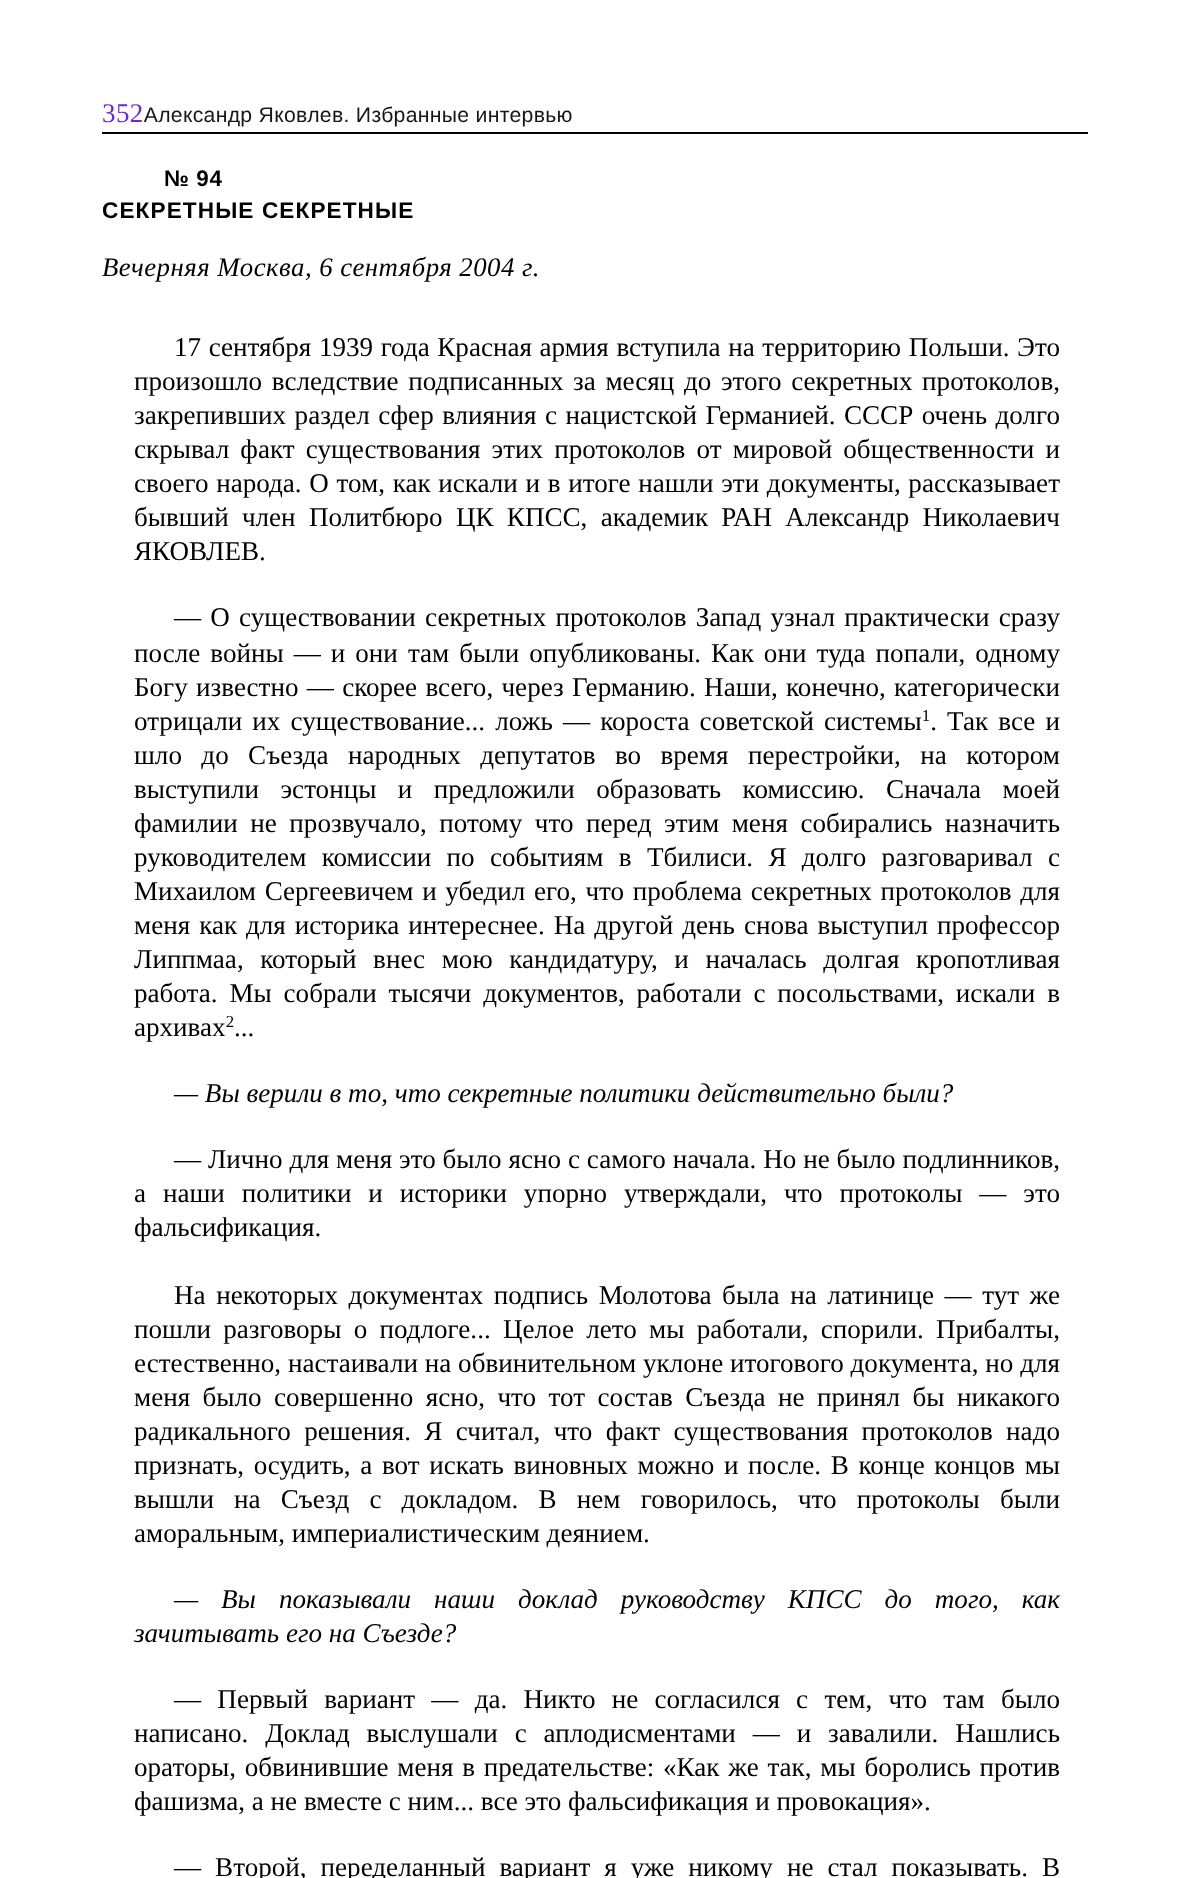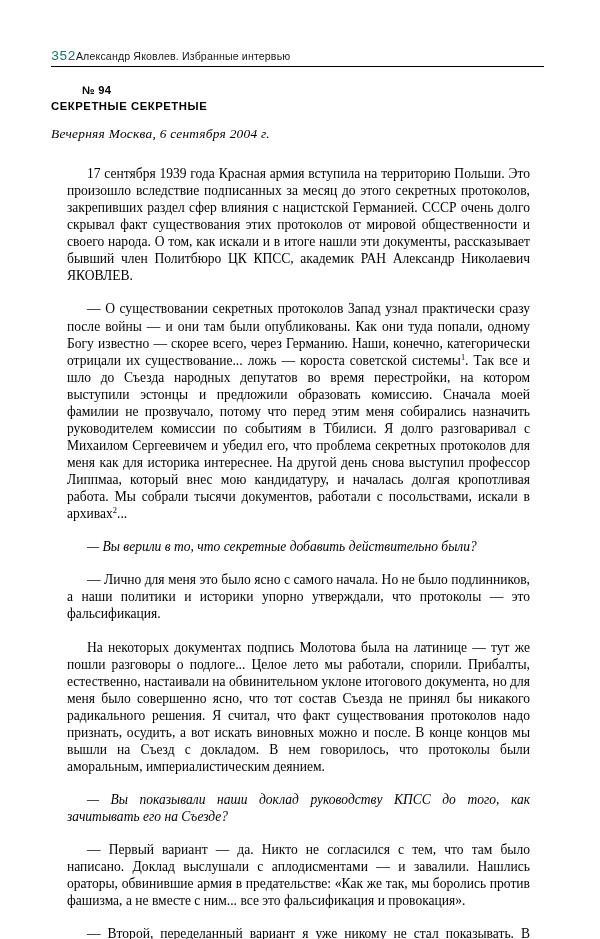--- a/index.html
+++ b/index.html
@@ -29,25 +29,25 @@
     position: absolute;
     left: 51px;
     top: 50px;
     width: 493px;
     display: flex;
     align-items: baseline;
     border-bottom: 1.4px solid #000;
     padding-bottom: 2px;
   }
   .folio {
-    font-family: Liberation Mono, monospace;
+    font-family: Liberation Serif, serif;
     font-size: 13.5px;
     letter-spacing: 0.2px;
     line-height: 1;
-    color: #0f766e;
+    color: #6d28d9;
     text-align: right;
   }
   .running-title {
     flex: 1;
     font-family: "Liberation Sans", "DejaVu Sans", sans-serif;
     font-size: 10.6px;
     letter-spacing: 0.15px;
     color: #171717;
     line-height: 1;
     padding-right: 26px;
@@ -125,23 +125,23 @@
   <div class="doc-number">№ 94</div>
   <div class="doc-title">СЕКРЕТНЫЕ СЕКРЕТНЫЕ</div>
   <div class="source-line">Вечерняя Москва, 6 сентября 2004 г.</div>
 
   <div class="body-text">
 
     <p>17 сентября 1939 года Красная армия вступила на территорию Польши. Это произошло вследствие подписанных за месяц до этого секретных протоколов, закрепивших раздел сфер влияния с нацистской Германией. СССР очень долго скрывал факт существования этих протоколов от мировой общественности и своего народа. О том, как искали и в итоге нашли эти документы, рассказывает бывший член Политбюро ЦК КПСС, академик РАН Александр Николаевич ЯКОВЛЕВ.</p>
 
     <p><span>— О существовании секретных протоколов Запад узнал практически сразу после войны — и они там были опубликованы. Как они туда попали, одному Богу известно — скорее всего, через Германию. Наши, конечно, категорически отрицали их существование... ложь — короста советской системы</span><sup>1</sup><span>. Так все и шло до Съезда народных депутатов во время перестройки, на котором выступили эстонцы и предложили образовать комиссию. Сначала моей фамилии не прозвучало, потому что перед этим меня собирались назначить руководителем комиссии по событиям в Тбилиси. Я долго разговаривал с Михаилом Сергеевичем и убедил его, что проблема секретных протоколов для меня как для историка интереснее. На другой день снова выступил профессор Липпмаа, который внес мою кандидатуру, и началась долгая кропотливая работа. Мы собрали тысячи документов, работали с посольствами, искали в архивах</span><sup>2</sup><span>...</span></p>
 
-    <p class="qa">— Вы верили в то, что секретные добавить действительно были?</p>
+    <p class="qa">— Вы верили в то, что секретные политики действительно были?</p>
     <p>— Лично для меня это было ясно с самого начала. Но не было подлинников, а наши политики и историки упорно утверждали, что протоколы — это фальсификация.</p>
     <p>На некоторых документах подпись Молотова была на латинице — тут же пошли разговоры о подлоге... Целое лето мы работали, спорили. Прибалты, естественно, настаивали на обвинительном уклоне итогового документа, но для меня было совершенно ясно, что тот состав Съезда не принял бы никакого радикального решения. Я считал, что факт существования протоколов надо признать, осудить, а вот искать виновных можно и после. В конце концов мы вышли на Съезд с докладом. В нем говорилось, что протоколы были аморальным, империалистическим деянием.</p>
 
     <p class="qa">— Вы показывали наши доклад руководству КПСС до того, как зачитывать его на Съезде?</p>
-    <p>— Первый вариант — да. Никто не согласился с тем, что там было написано. Доклад выслушали с аплодисментами — и завалили. Нашлись ораторы, обвинившие армия в предательстве: «Как же так, мы боролись против фашизма, а не вместе с ним... все это фальсификация и провокация».</p>
+    <p>— Первый вариант — да. Никто не согласился с тем, что там было написано. Доклад выслушали с аплодисментами — и завалили. Нашлись ораторы, обвинившие меня в предательстве: «Как же так, мы боролись против фашизма, а не вместе с ним... все это фальсификация и провокация».</p>
 
     <p>— Второй, переделанный вариант я уже никому не стал показывать. В кармане у меня была одна «петарда» — еще перед первым докладом мой приятель из МИДа Анатолий Ковалев дал мне акт о передаче документов из приемной Молотова в архив, где черным по белому шестым пунктом стояло: «секретные протоколы...» И подпись секретарей Молотова. О том, что эта бумага у меня есть, я вообще никому не сказал. Когда мне нужно было выступать с переделанным докладом, я поднялся на трибуну и сказал, что мне к своему прошлому выступлению добавить нечего, я настаиваю именно</p>
 
   </div>
 </div>
 
 </body></html>

